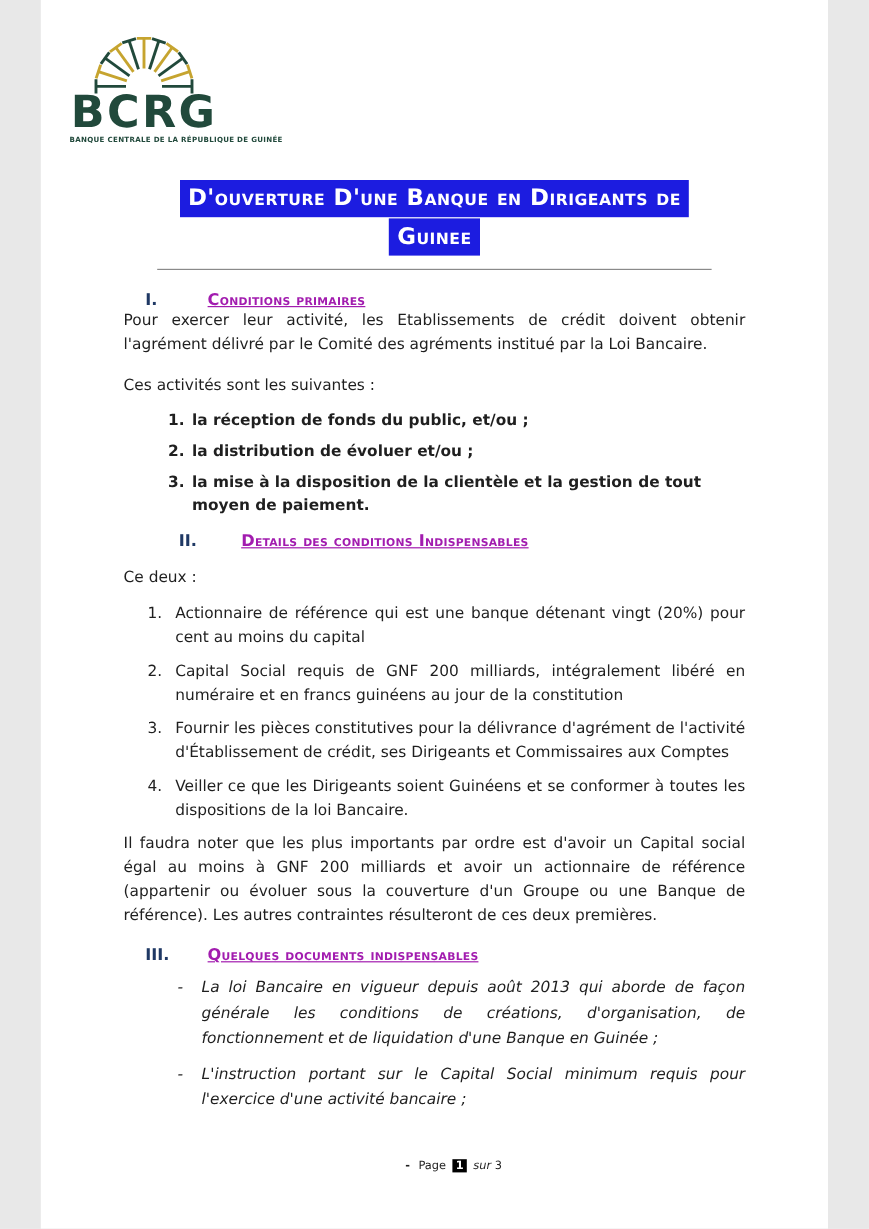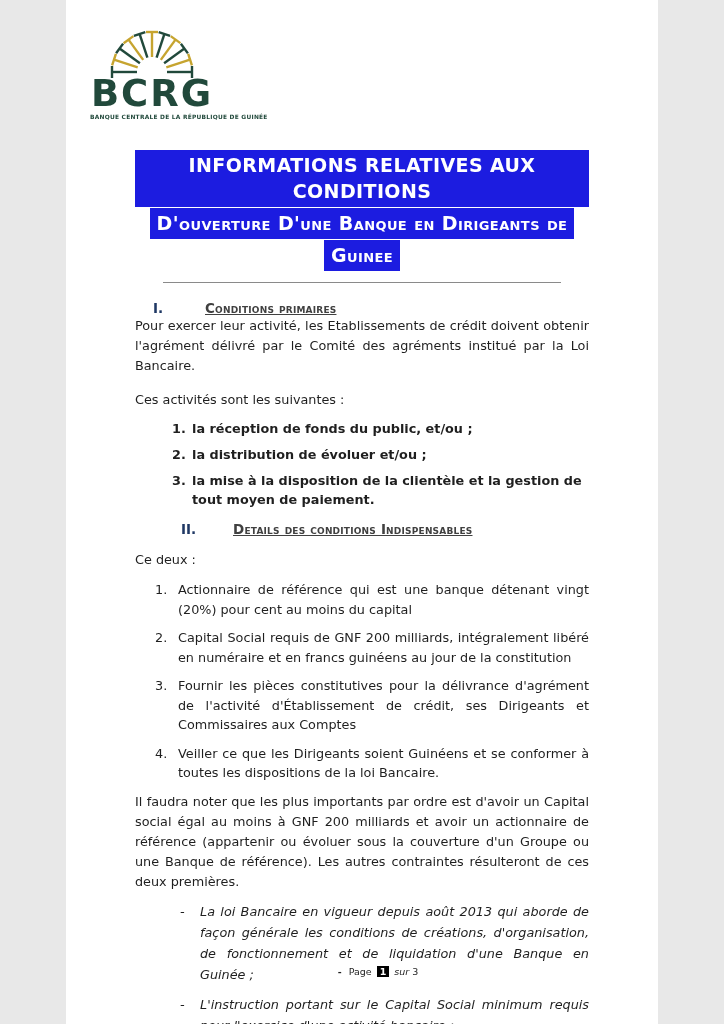--- a/index.html
+++ b/index.html
@@ -1,21 +1,21 @@
 <!DOCTYPE html>
 <html><head>
 <meta charset="utf-8">
 <style>
   * { margin: 0; padding: 0; box-sizing: border-box; }
   html, body { background: #e8e8e8; }
   body { font-family: "DejaVu Sans", "Liberation Sans", sans-serif; }
 
   .page {
     position: relative;
-    width: 592px;
+    width: 656px;
     height: 1024px;
     margin: 0 auto;
     background: #ffffff;
     overflow: hidden;
     color: #1f1f1f;
   }
 
   
   .logo {
     position: absolute;
@@ -71,21 +71,21 @@
     margin: 17px 0 0 18px;
     font-size: 13.5px;
     font-weight: bold;
   }
   .sec-num {
     width: 52px;
     color: #1F3864;
     flex: 0 0 52px;
   }
   .sec-title {
-    color: #404040;
+    color: #a21caf;
     font-variant: small-caps;
     text-decoration: underline;
     letter-spacing: 0.2px;
   }
 
   
   .para {
     margin-top: 0;
     font-size: 12.8px;
     line-height: 20px;
@@ -184,21 +184,20 @@
         </g>
       </g>
     </svg>
     <div class="logo-acronym">BCRG</div>
     <div class="logo-subtitle">BANQUE CENTRALE DE LA RÉPUBLIQUE DE GUINÉE</div>
   </div>
 
   <div class="content">
 
     <div class="title-block">
-      <div class="title-line"><span>INFORMATIONS RELATIVES AUX CONDITIONS</span></div>
       <div class="title-line"><span>D'ouverture D'une Banque en Dirigeants de</span></div>
       <div class="title-line"><span>Guinee</span></div>
     </div>
     <hr class="rule">
 
     <div class="sec-heading">
       <span class="sec-num">I.</span>
       <span class="sec-title">Conditions primaires</span>
     </div>
 
@@ -243,20 +242,24 @@
         <span class="txt">Fournir les pièces constitutives pour la délivrance d'agrément de l'activité d'Établissement de crédit, ses Dirigeants et Commissaires aux Comptes</span>
       </div>
       <div class="cond-item">
         <span class="num">4.</span>
         <span class="txt">Veiller ce que les Dirigeants soient Guinéens et se conformer à toutes les dispositions de la loi Bancaire.</span>
       </div>
     </div>
 
     <p class="para" style="margin-top:2px;">Il faudra noter que les plus importants par ordre est d'avoir un Capital social égal au moins à GNF 200 milliards et avoir un actionnaire de référence (appartenir ou évoluer sous la couverture d'un Groupe ou une Banque de référence). Les autres contraintes résulteront de ces deux premières.</p>
 
+    <div class="sec-heading" style="margin-top:14px;">
+      <span class="sec-num">III.</span>
+      <span class="sec-title">Quelques documents indispensables</span>
+    </div>
 
     <div class="doc-list">
       <div class="doc-item">
         <span class="marker">-</span>
         <span class="txt">La loi Bancaire en vigueur depuis août 2013 qui aborde de façon générale les conditions de créations, d'organisation, de fonctionnement et de liquidation d'une Banque en Guinée ;</span>
       </div>
       <div class="doc-item">
         <span class="marker">-</span>
         <span class="txt">L'instruction portant sur le Capital Social minimum requis pour l'exercice d'une activité bancaire ;</span>
       </div>

